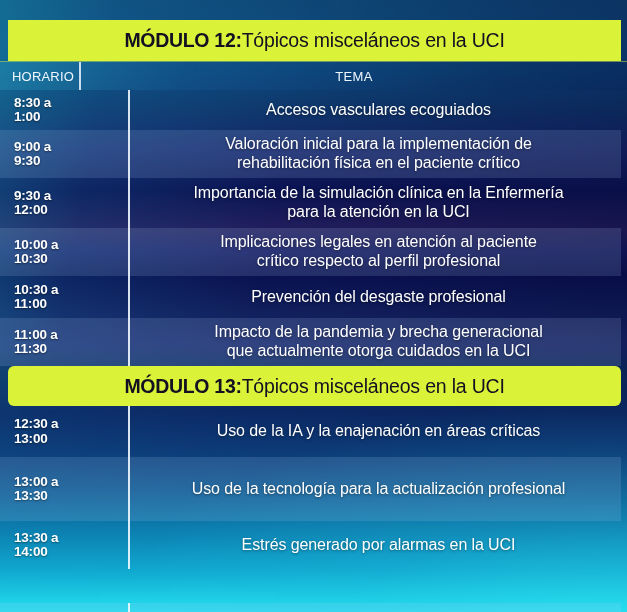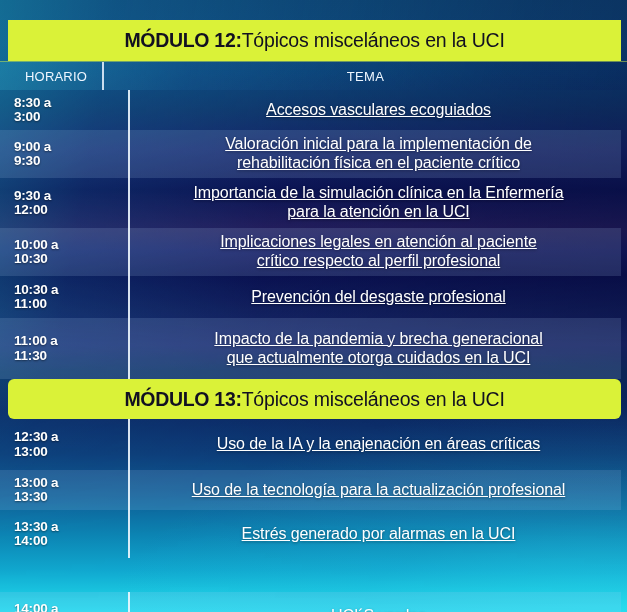--- a/index.html
+++ b/index.html
@@ -97,24 +97,24 @@
 
   
   .head-row {
     display: flex;
     height: 28px;
     align-items: stretch;
     background: linear-gradient(100deg, rgba(40,150,185,0.42) 0%, rgba(25,95,155,0.25) 30%, rgba(16,50,110,0.10) 70%, rgba(10,25,85,0.18) 100%);
     border-top: 1px solid rgba(190,220,80,0.55);
   }
   .head-horario {
-    width: 102px;
-    display: flex;
-    align-items: center;
-    padding-left: 25px;
+    width: 79px;
+    display: flex;
+    align-items: center;
+    padding-left: 12px;
     box-sizing: border-box;
     color: #eef6ff;
     font-size: 13px;
     letter-spacing: 0.2px;
   }
   .head-tema {
     flex: 1;
     display: flex;
     align-items: center;
     justify-content: center;
@@ -167,33 +167,32 @@
     padding: 2px 6px;
     box-sizing: border-box;
     position: relative;
     z-index: 2;
     color: #ffffff;
     font-size: 16px;
     line-height: 1.16;
     letter-spacing: -0.1px;
     text-shadow: 0 1px 3px rgba(0,0,0,0.40);
     border-left: 2px solid rgba(240,248,255,0.9);
-    text-decoration: underline;
   }
   .row .topic .l2 { display: block; }
 
   
   #r0 { height: 40px; }
   #r1 { height: 48px; }
   #r2 { height: 50px; }
   #r3 { height: 48px; }
   #r4 { height: 42px; }
-  #r5 { height: 61px; }
+  #r5 { height: 48px; }
   #r6 { height: 51px; }
-  #r7 { height: 40px; }
+  #r7 { height: 64px; }
   #r8 { height: 48px; }
   #r9 { height: 48px; margin-top: 34px; }
 </style>
 </head>
 <body>
 
 <div id="schedule">
   <div class="layer">
 
     <div class="module-bar" id="module12bar">
@@ -202,21 +201,21 @@
     </div>
 
     <div class="head-row">
       <div class="head-horario">HORARIO</div>
       <div class="head-tema">TEMA</div>
     </div>
 
     <div class="row" id="r0">
       <div class="time">
         <span>8:30 a</span>
-        <span>3:00</span>
+        <span>1:00</span>
       </div>
       <div class="topic">
         <div>
           <span class="l1">Accesos vasculares ecoguiados</span>
         </div>
       </div>
     </div>
 
     <div class="row alt" id="r1">
       <div class="time">

